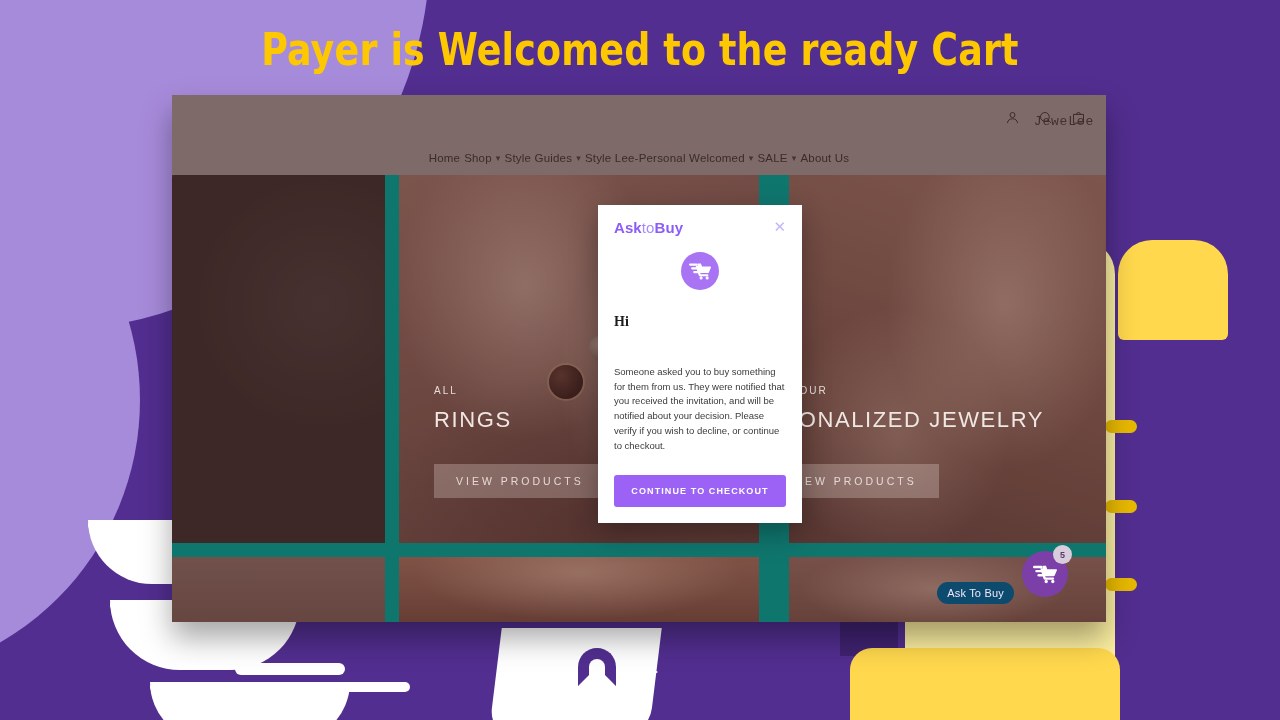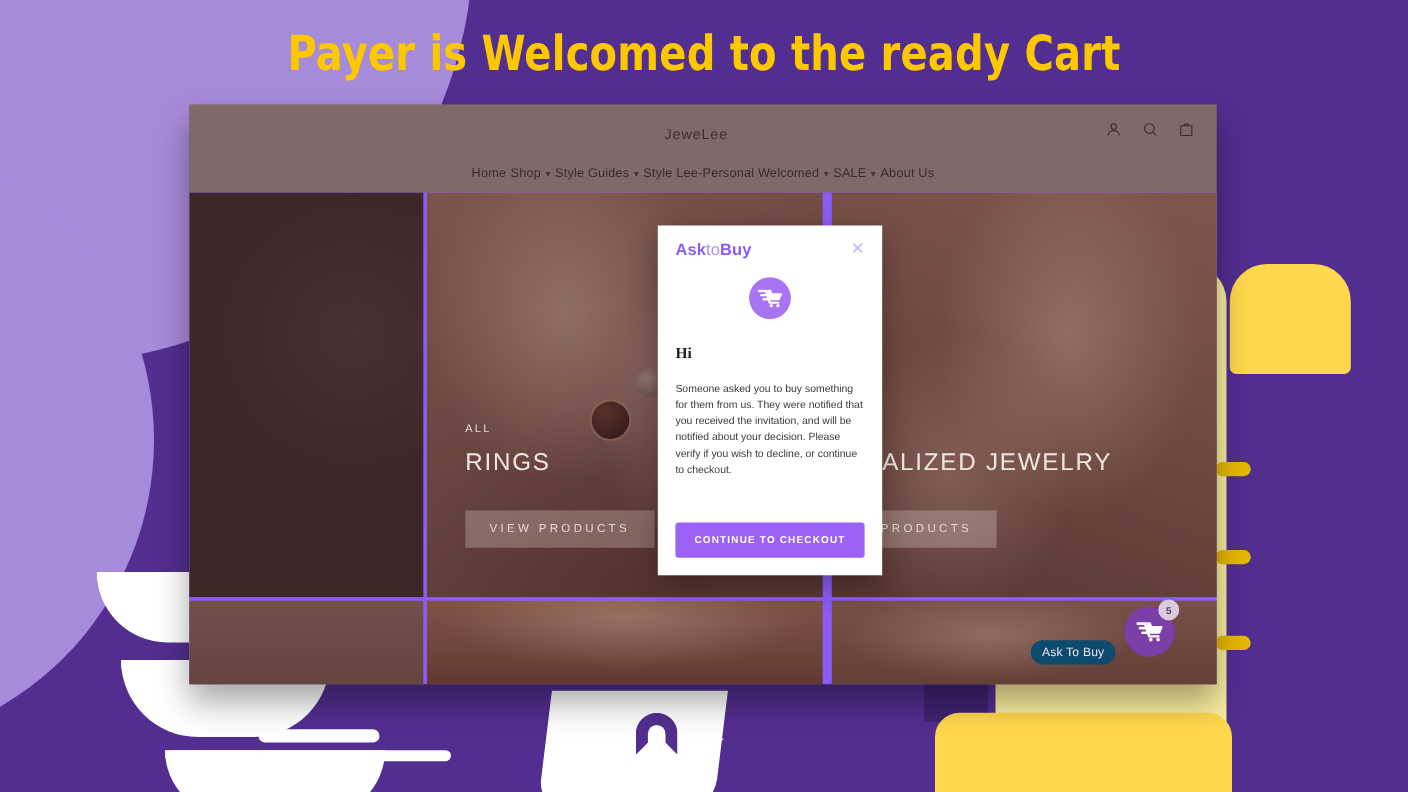--- a/index.html
+++ b/index.html
@@ -129,23 +129,23 @@
     background:#7d6a69;
     box-shadow: 0 16px 28px rgba(0,0,0,.35);
     overflow:hidden;
     z-index:5;
   }
 
   
   .site-header{ height:80px; position:relative; background:#7d6a69; }
   .brand{
     position:absolute; left:0; right:12px; top:19px;
-    text-align:center;
+    text-align:right;
     color:#42302f; font-size:13px; letter-spacing:.8px;
-    font-family:Liberation Sans, sans-serif;
+    font-family:Liberation Mono, monospace;
   }
   .header-icons{
     position:absolute; right:20px; top:15px;
     display:flex; gap:18px; align-items:center;
   }
   .header-icons svg{ display:block; }
   .nav{
     position:absolute; left:0; right:0; top:57px;
     display:flex; justify-content:center; align-items:center; gap:4px;
   }
@@ -155,23 +155,23 @@
     white-space:nowrap;
   }
   .chev{ font-size:9px; opacity:.85; line-height:1; }
 
   
   .grid{
     position:absolute; left:0; top:80px; right:0; bottom:0;
     display:grid;
     grid-template-columns: 213px 360px 2px 360px;
     grid-template-rows: 368px 80px;
-    gap:3px;
+    gap:14px;
     padding:0 16px 0 0;
-    background:#8b5cf6;
+    background:#0f766e;
   }
   .tile{ position:relative; overflow:hidden; }
   .tile .overlay{ position:absolute; inset:0; background:rgba(60,30,30,.38); }
   .tile .label-sm{
     position:absolute; left:35px; top:210px;
     color:#e9dcd8; font-size:10px; letter-spacing:2px;
   }
   .tile .label-lg{
     position:absolute; left:35px; top:232px;
     color:#f0e7e3; font-size:22px; letter-spacing:1.6px;
@@ -279,21 +279,21 @@
   .cart-badge{
     width:38px; height:38px; border-radius:50%;
     background:#a974f4; margin:16px auto 0 auto;
     display:flex; align-items:center; justify-content:center;
   }
   .modal-hi{
     margin-top:24px; font-size:14px; color:#1d1d1f; font-weight:bold;
     font-family:Liberation Serif, serif;
   }
   .modal-body{
-    margin-top:17px; font-size:9.5px; line-height:1.55; color:#3a3a3c;
+    margin-top:35px; font-size:9.5px; line-height:1.55; color:#3a3a3c;
   }
   .modal-cta{
     margin-top:auto;
     background:#9b62f5; color:#ffffff;
     border:none; border-radius:3px;
     padding:11px 8px;
     font-size:9px; font-weight:bold; letter-spacing:1.1px;
     cursor:pointer; width:100%;
     font-family:"Liberation Sans", sans-serif;
   }

